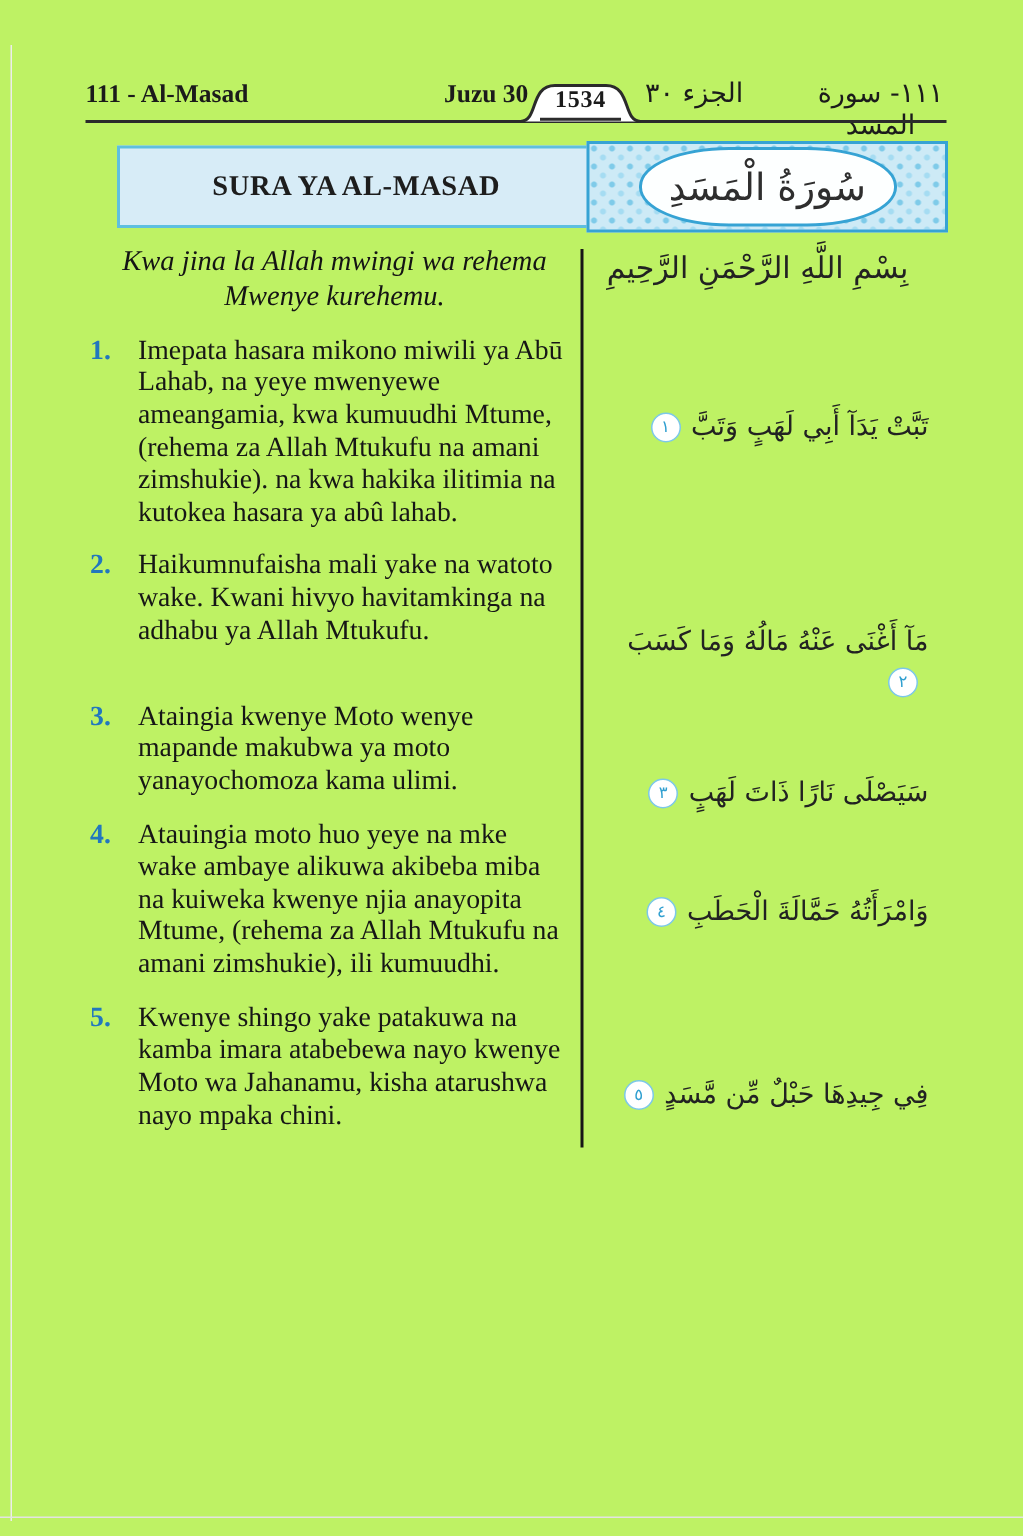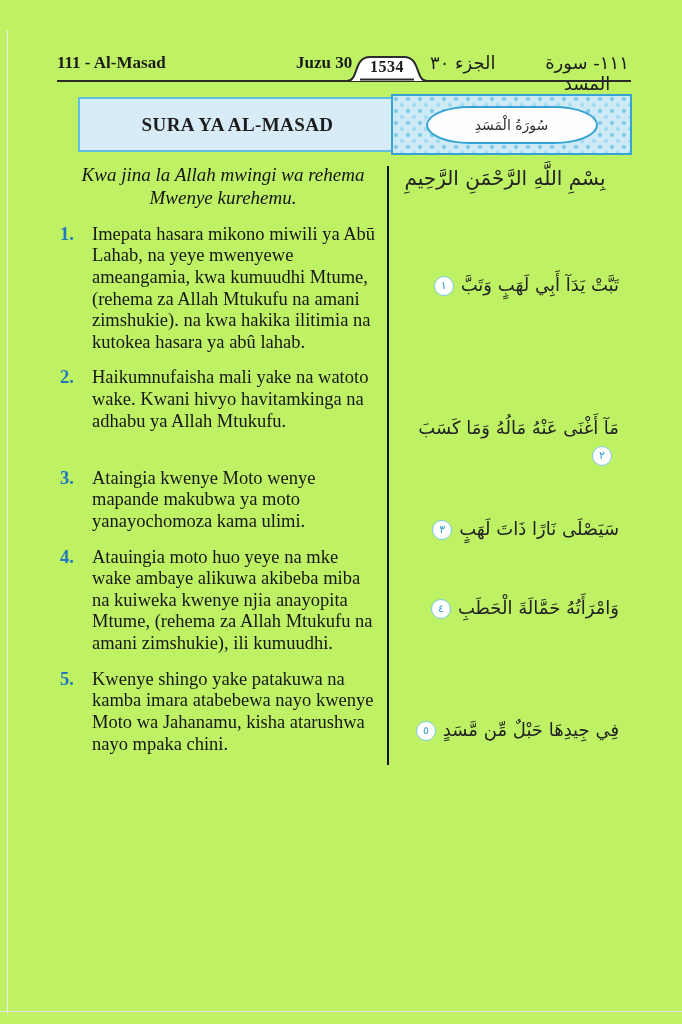--- a/index.html
+++ b/index.html
@@ -37,24 +37,24 @@
     position:absolute; left:391px; top:94px; width:241px; height:61px;
     border:2px solid #36a3d4;
     background-color:#cdeaf6;
     background-image:
       radial-gradient(circle at 3px 3px, #7fcbe9 1.6px, transparent 2.4px),
       radial-gradient(circle at 9px 9px, #a5dcf2 1.6px, transparent 2.4px);
     background-size:12px 12px;
     display:flex; align-items:center; justify-content:center;
   }
   .cartouche {
-    width:172px; height:38px; background:#fdffff;
+    width:172px; height:53px; background:#fdffff;
     border:2px solid #36a3d4; border-radius:60px / 26px;
     display:flex; align-items:center; justify-content:center;
-    font-family:"DejaVu Sans", sans-serif; font-size:14px; color:#2e2e2e;
+    font-family:"DejaVu Sans", sans-serif; font-size:25px; color:#2e2e2e;
   }
 
   
   .content {
     position:absolute; left:57px; top:164px; width:575px;
     display:grid; grid-template-columns:330px 245px;
   }
   .col-divider {
     position:absolute; left:330px; top:2px; bottom:4px; width:1.5px; background:#161616;
   }

